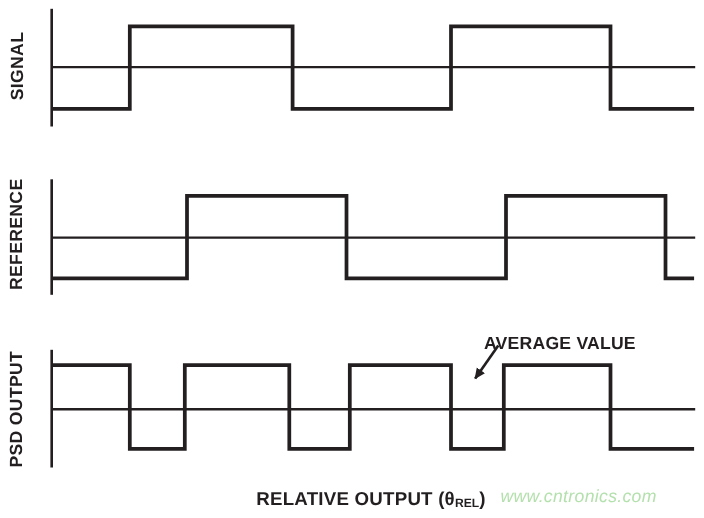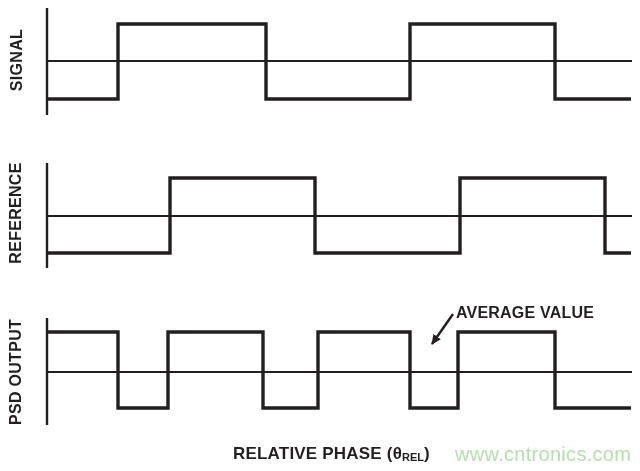--- a/index.html
+++ b/index.html
@@ -27,21 +27,21 @@
     font-size: 16px;
     letter-spacing: 0.3px;
     white-space: nowrap;
     color: #231f20;
   }
   #ylabel-signal    { left: 17px; top: 60px;  }
   #ylabel-reference { left: 16px; top: 213px; }
   #ylabel-psd       { left: 16px; top: 372px; }
   .annotation-label {
     position: absolute;
-    left: 456px;
+    left: 440px;
     top: 304px;
     font-weight: 700;
     font-size: 16px;
     letter-spacing: 0.2px;
     white-space: nowrap;
     color: #231f20;
   }
   .xaxis-label {
     position: absolute;
     left: 233px;
@@ -55,24 +55,25 @@
   .xaxis-label .theta-sub {
     font-size: 11px;
     vertical-align: -2px;
     letter-spacing: 0;
     margin-top: 24px;
   }
   .watermark {
     position: absolute;
     left: 455px;
     top: 443px;
-    font-size: 20px;
+    font-size: 16px;
     font-weight: 400;
     letter-spacing: 0.3px;
     white-space: nowrap;
+    font-style: italic;
   }
 </style>
 </head>
 <body>
 
 <div class="stage">
 
   <svg id="diagram-svg" width="640" height="471" viewBox="0 0 640 471" xmlns="http://www.w3.org/2000/svg" style="color: rgb(35, 31, 32);">
     <defs>
       <marker id="arrowhead" markerUnits="userSpaceOnUse" markerWidth="12" markerHeight="11" refX="9" refY="4.5" orient="auto">
@@ -97,18 +98,18 @@
 
   <div class="ylabel" id="ylabel-signal">SIGNAL</div>
 
   <div class="ylabel" id="ylabel-reference">REFERENCE</div>
 
   <div class="ylabel" id="ylabel-psd">PSD OUTPUT</div>
 
   <div class="annotation-label">AVERAGE VALUE</div>
 
   <div class="xaxis-label">
-    <span>RELATIVE PHASE (</span><span>θ</span><span class="theta-sub">REL</span><span>)</span>
+    <span>RELATIVE OUTPUT (</span><span>θ</span><span class="theta-sub">REL</span><span>)</span>
   </div>
 
   <div class="watermark" id="watermark" style="color: rgb(180, 224, 173);">www.cntronics.com</div>
 
 </div>
 
 </body></html>

